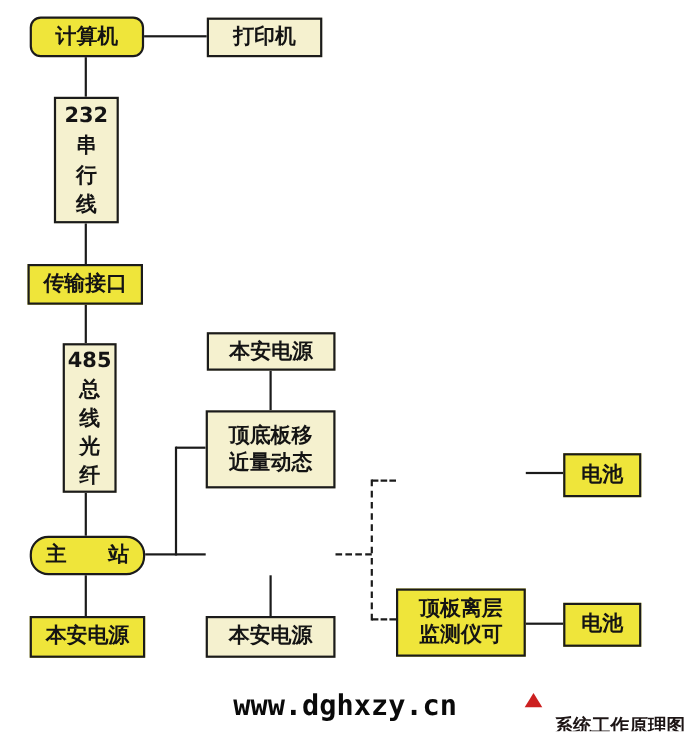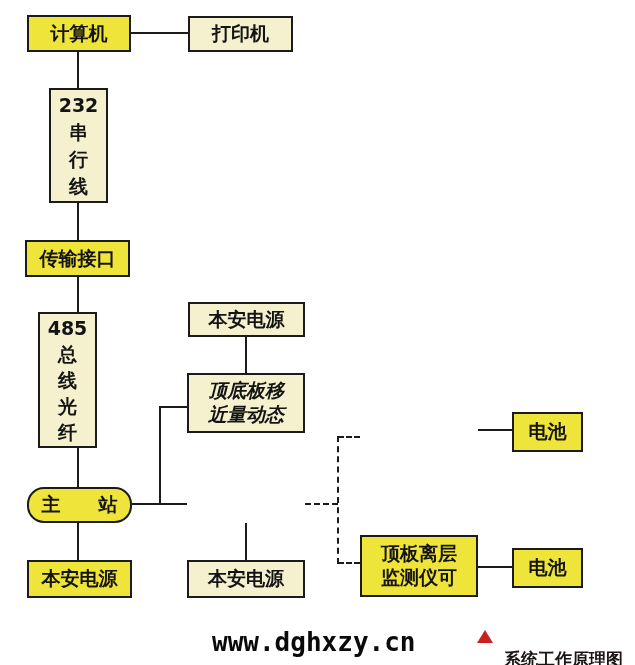--- a/index.html
+++ b/index.html
@@ -18,29 +18,29 @@
   .bright { background:#EFE53A; }
   .cream  { background:#F5F1CF; }
 
   
   .lh { position:absolute; height:0; border-top:2px solid #1b1b1b; }
   .lv { position:absolute; width:0;  border-left:2px solid #1b1b1b; }
   .lh.dash { border-top-style:dashed; }
   .lv.dash { border-left-style:dashed; }
 
   
-  #n-computer   { left:27px;  top:15px;  width:104px; height:37px; }
+  #n-computer   { left:27px;  top:15px;  width:104px; height:37px;border-radius:10px; }
   #n-printer    { left:188px; top:16px;  width:105px; height:36px; }
   #n-serial     { left:49px;  top:88px;  width:59px;  height:115px; line-height:27px; }
   #n-interface  { left:25px;  top:240px; width:105px; height:37px; }
-  #n-fiber      { left:38px;  top:312px; width:59px;  height:136px; line-height:26px; }
+  #n-fiber      { left:57px;  top:312px; width:49px;  height:136px; line-height:26px; }
   #n-main       { left:27px;  top:487px; width:105px; height:36px;border-radius:17px; }
   #n-power-bl   { left:27px;  top:560px; width:105px; height:38px; }
   #n-power-tm   { left:188px; top:302px; width:117px; height:35px; }
-  #n-displace   { left:187px; top:373px; width:118px; height:60px;font-style:italic; }
+  #n-displace   { left:187px; top:373px; width:118px; height:71px; }
   #n-wireless   { left:187px; top:487px; width:118px; height:36px; }
   #n-power-bm   { left:187px; top:560px; width:118px; height:38px; }
   #n-stress     { left:360px; top:400px; width:118px; height:62px; }
   #n-battery1   { left:512px; top:412px; width:71px;  height:40px; }
   #n-separation { left:360px; top:535px; width:118px; height:62px;text-align:center; }
   #n-battery2   { left:512px; top:548px; width:71px;  height:40px; }
 
   
   .website {
     position:absolute; left:212px; top:627px;

